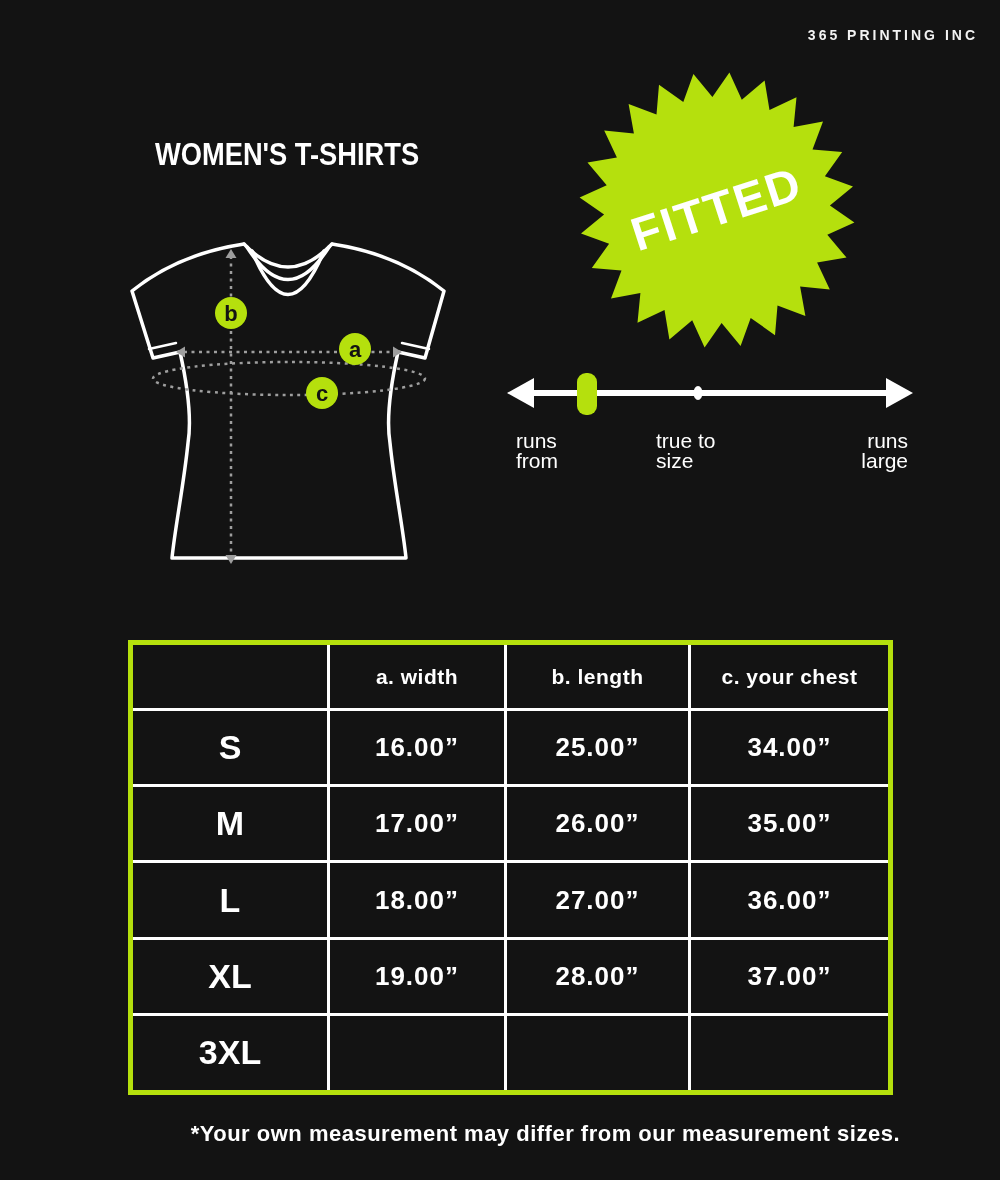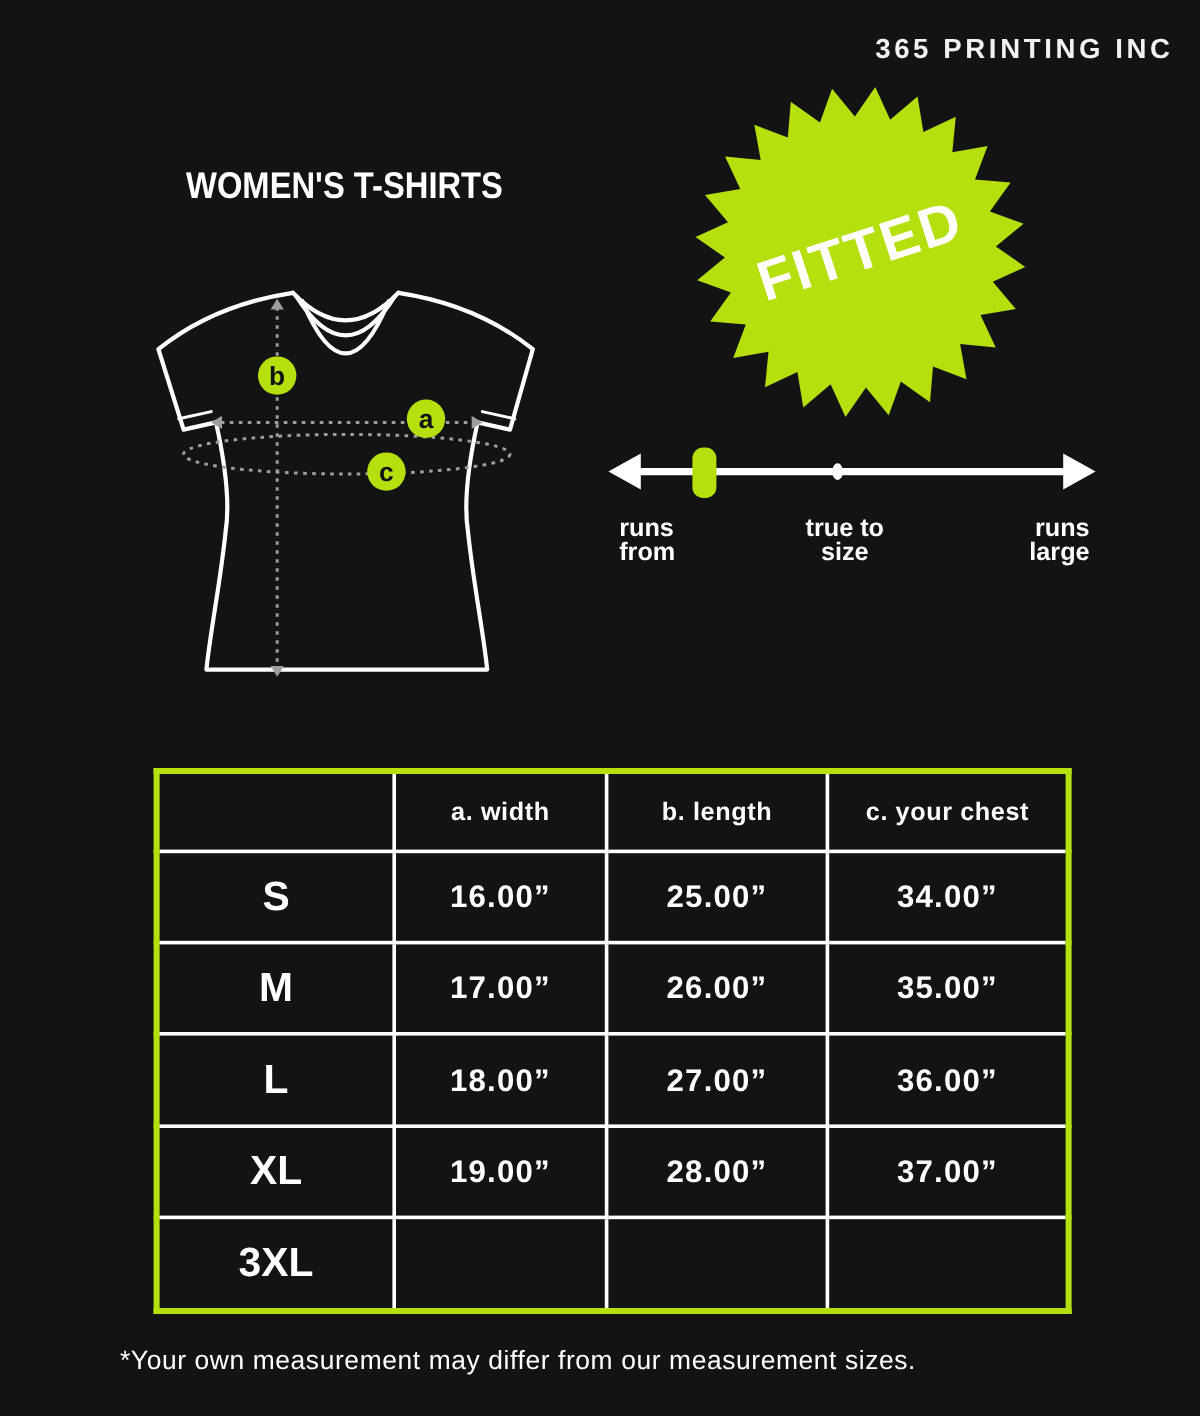--- a/index.html
+++ b/index.html
@@ -10,21 +10,21 @@
     height: 1180px;
     background: #131313;
     overflow: hidden;
     font-family: "Liberation Sans", sans-serif;
     color: #ffffff;
   }
   .brand {
     position: absolute;
     top: 27px;
     right: 22px;
-    font-size: 23px;
+    font-size: 14px;
     font-weight: bold;
     letter-spacing: 3px;
     color: #f2f2f2;
     white-space: nowrap;
   }
   .title {
     position: absolute;
     left: 62px;
     top: 58px;
     font-size: 76px;
@@ -45,27 +45,27 @@
     transform-origin: left top;
     white-space: nowrap;
   }
   .tshirt-svg { position: absolute; left: 120px; top: 228px; }
   .badge-svg  { position: absolute; left: 577px; top: 70px; }
   .scale-svg  { position: absolute; left: 505px; top: 358px; }
   .scale-label {
     position: absolute;
     top: 431px;
     font-size: 21px;
-    font-weight: bold;
+    font-weight: normal;
     line-height: 20px;
     color: #ffffff;
   }
   .scale-label span { display: block; }
   .label-small { left: 516px; text-align: left; }
-  .label-true  { left: 636px; width: 136px; text-align: center; }
+  .label-true  { left: 656px; width: 136px; text-align: left; }
   .label-large { right: 92px; text-align: right; }
 
   table.size-table {
     position: absolute;
     left: 128px;
     top: 640px;
     width: 760px;
     height: 455px;
     border-collapse: collapse;
     border: 5px solid #b5e00d;
@@ -82,23 +82,23 @@
   table.size-table thead tr { height: 67px; }
   table.size-table th { font-size: 21px; letter-spacing: 0.5px; }
   table.size-table td { font-size: 26px; letter-spacing: 1px; }
   table.size-table td.size-cell { font-size: 34px; letter-spacing: 0; }
 
   .footnote {
     position: absolute;
     left: 100px;
     top: 1121px;
     width: 800px;
-    text-align: left;
+    text-align: right;
     font-size: 22px;
-    font-weight: normal;
+    font-weight: bold;
     color: #ffffff;
     letter-spacing: 0.5px;
   }
 </style>
 </head>
 <body>
 
 <div class="poster">
 
   <div class="brand">365 PRINTING INC</div>

